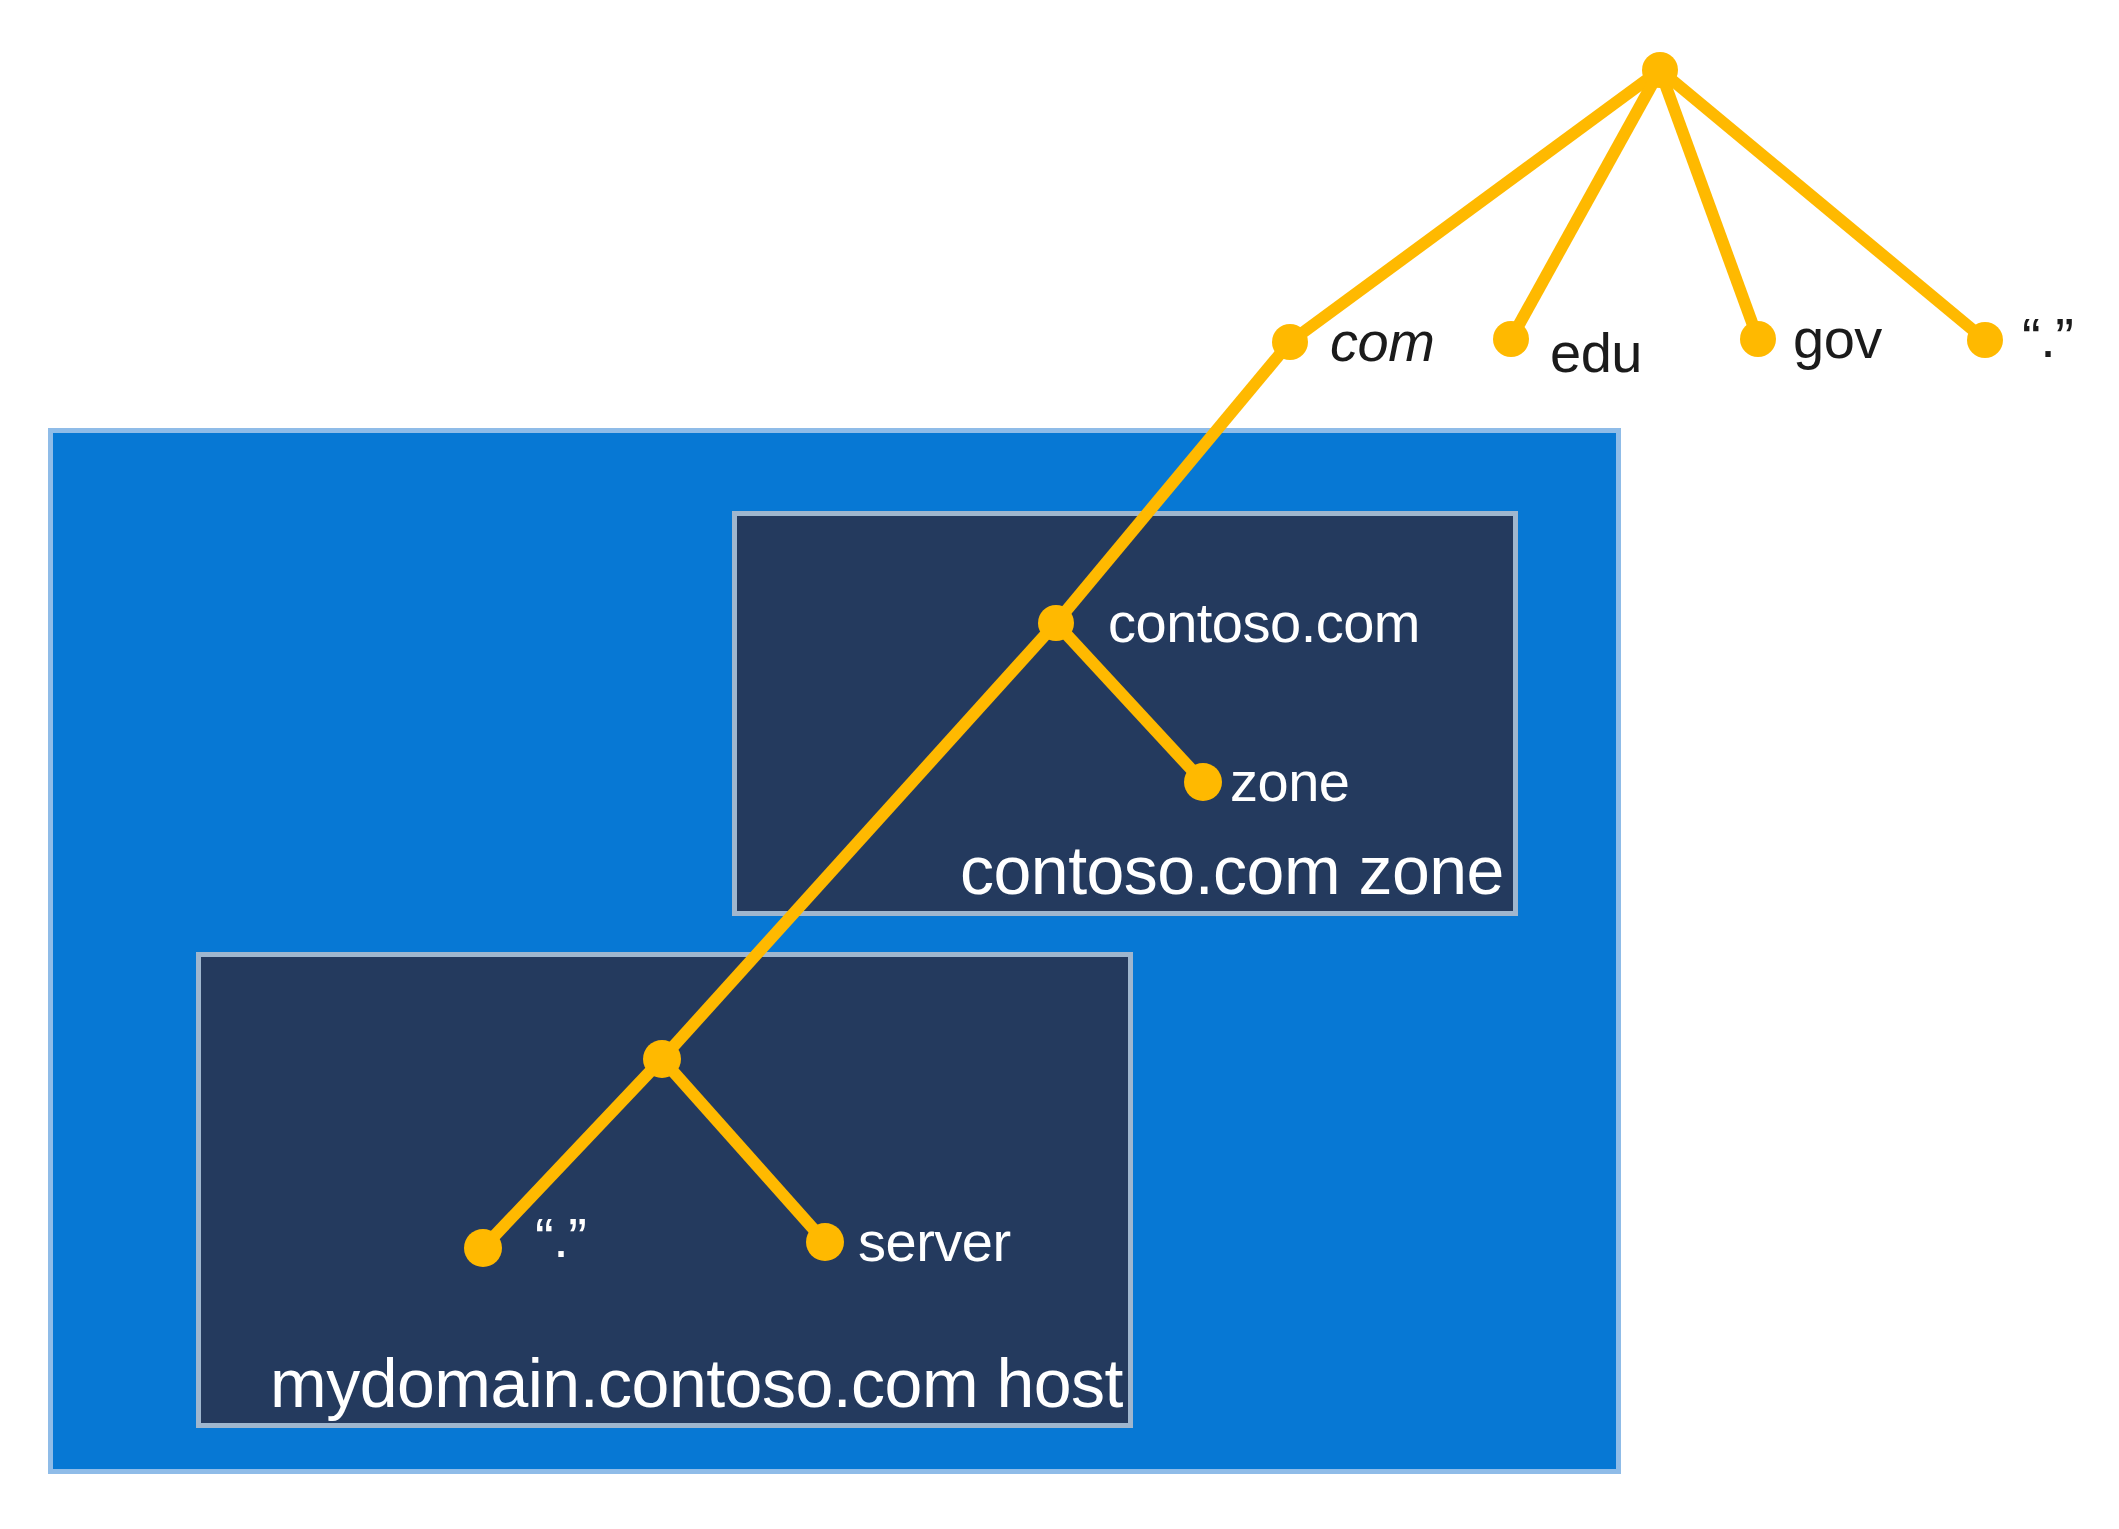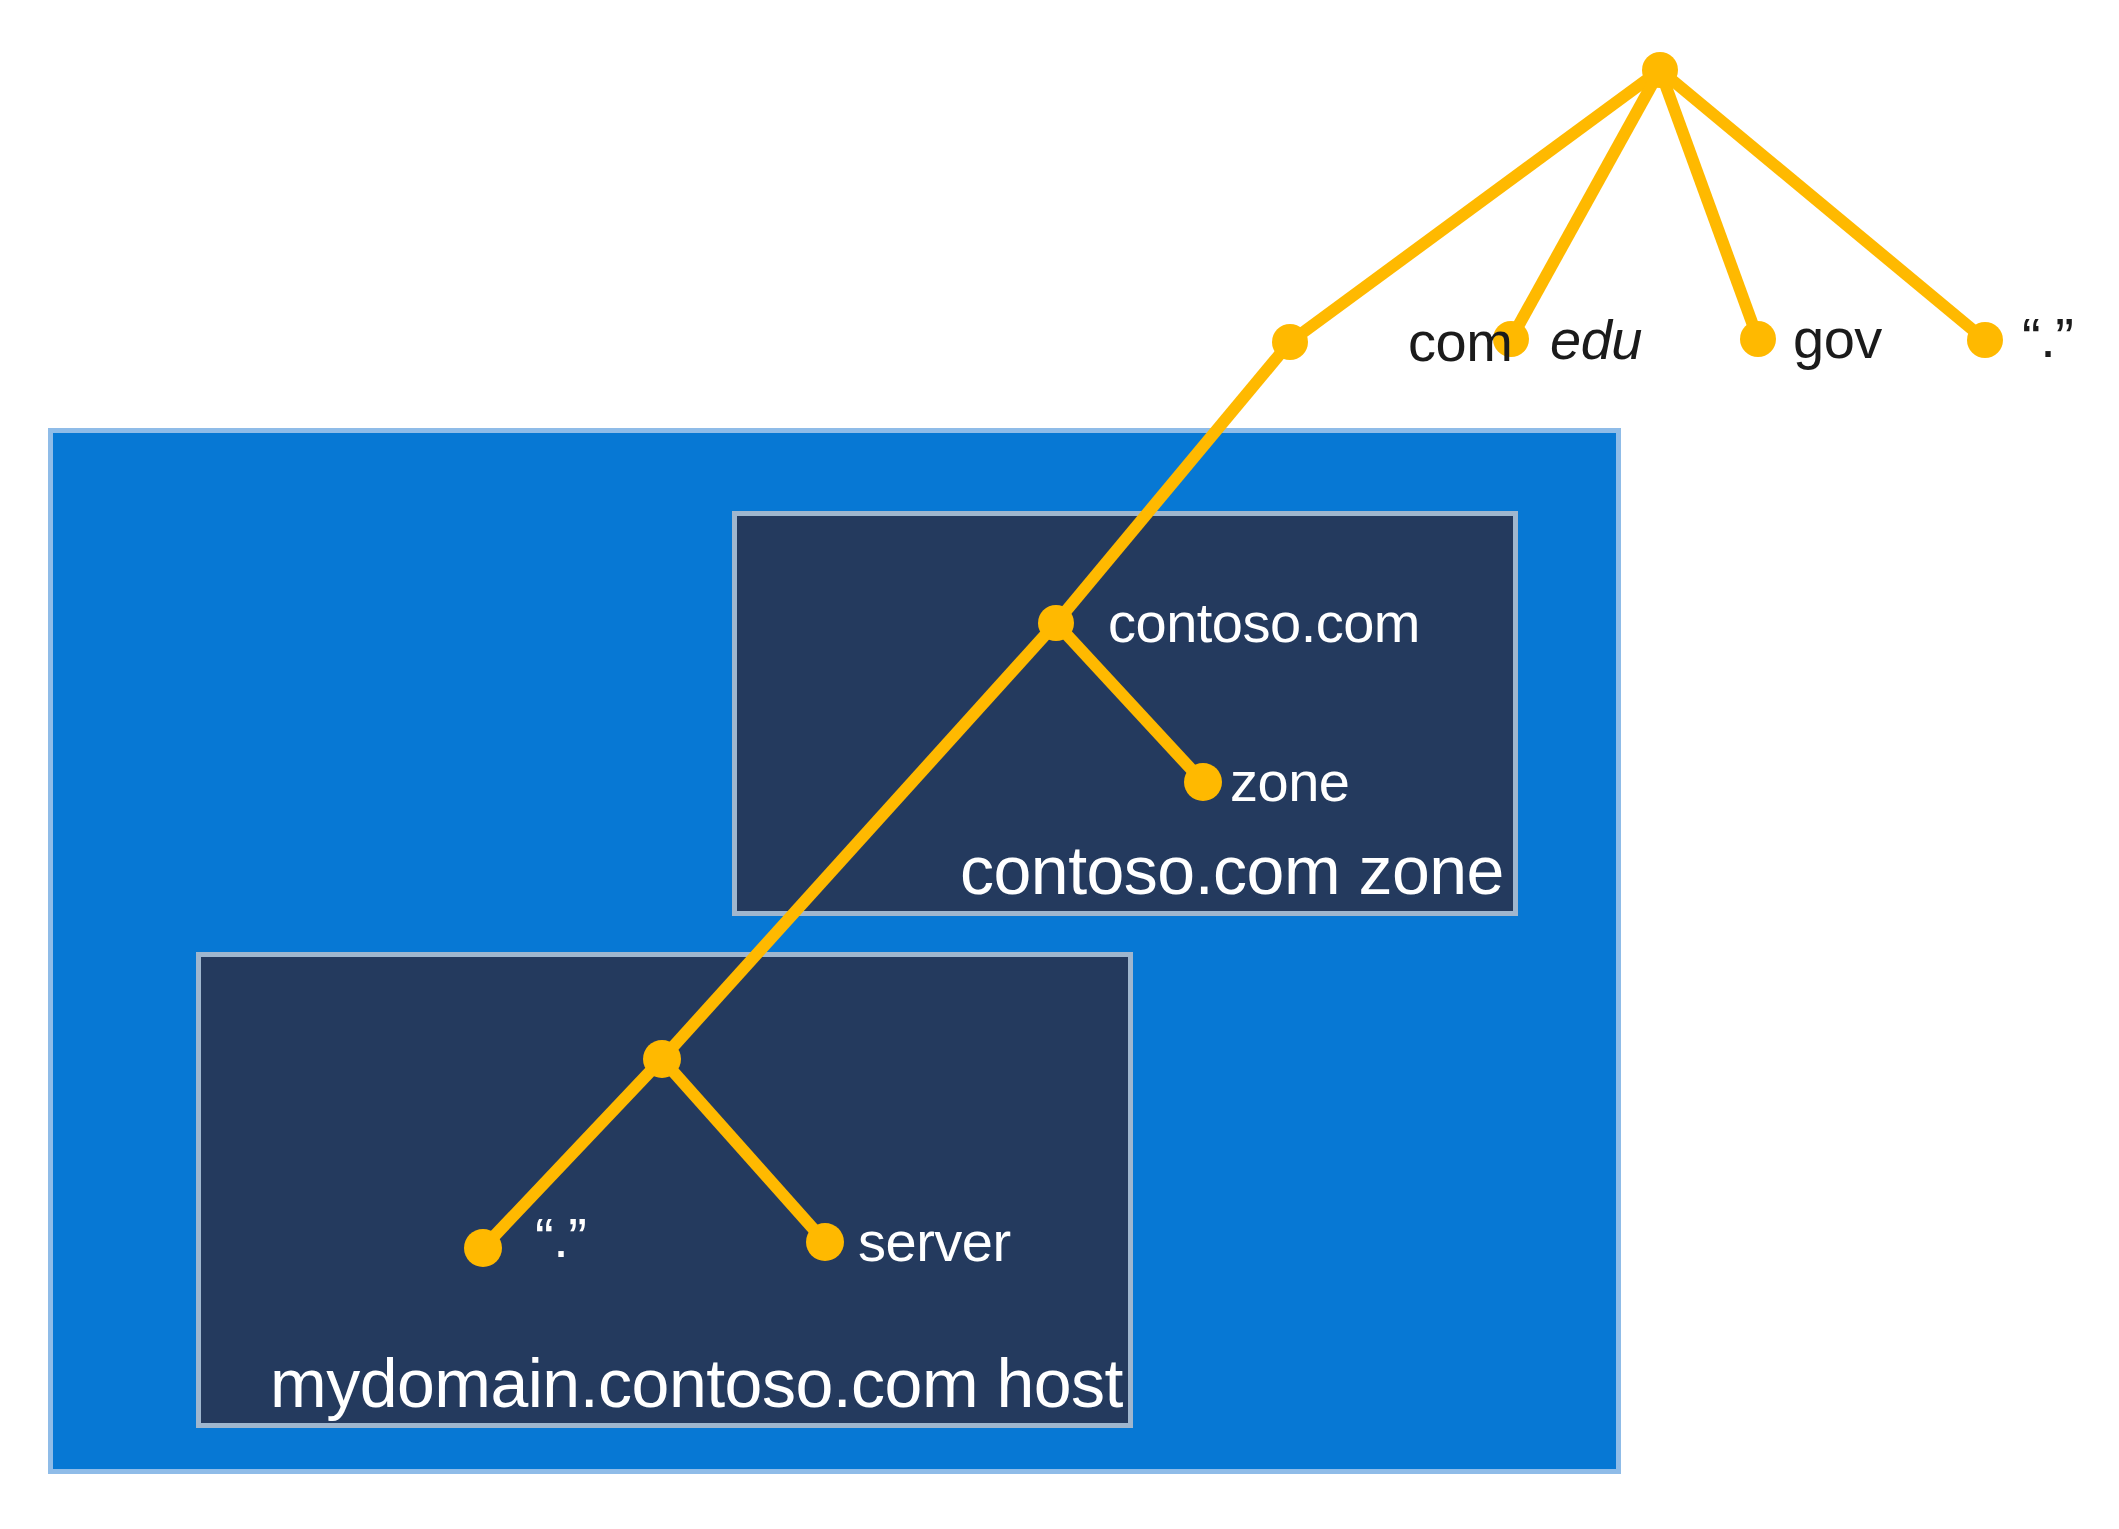--- a/index.html
+++ b/index.html
@@ -100,22 +100,22 @@
     <circle class="node" cx="1511" cy="339" r="18"></circle>
     <circle class="node" cx="1758" cy="339" r="18"></circle>
     <circle class="node" cx="1985" cy="340" r="18"></circle>
     <circle class="node" cx="1056" cy="623" r="18"></circle>
     <circle class="node" cx="1203" cy="782" r="19"></circle>
     <circle class="node" cx="662" cy="1059" r="19"></circle>
     <circle class="node" cx="483" cy="1248" r="19"></circle>
     <circle class="node" cx="825" cy="1242" r="19"></circle>
   </svg>
 
-  <div class="lbl lbl-node lbl-dark" style="left:1408px; top:342px;">com</div>
-  <div class="lbl lbl-node lbl-dark" style="left:1550px; top:340px;font-style:italic;">edu</div>
+  <div class="lbl lbl-node lbl-dark" style="left:1330px; top:342px;font-style:italic;">com</div>
+  <div class="lbl lbl-node lbl-dark" style="left:1550px; top:353px;">edu</div>
   <div class="lbl lbl-node lbl-dark" style="left:1793px; top:339px;">gov</div>
   <div class="lbl lbl-node lbl-dark" style="left:2022px; top:338px;">“.”</div>
   <div class="lbl lbl-node lbl-light" style="left:1108px; top:623px;">contoso.com</div>
   <div class="lbl lbl-node lbl-light" style="left:1230px; top:782px;">zone</div>
   <div class="lbl lbl-node lbl-light" style="left:535px;  top:1238px;">“.”</div>
   <div class="lbl lbl-node lbl-light" style="left:858px;  top:1242px;">server</div>
 
   <div class="lbl lbl-zone lbl-light" style="left:960px; top:870px;">contoso.com zone</div>
   <div class="lbl lbl-zone lbl-light" style="left:270px; top:1383px;">mydomain.contoso.com host</div>
 

